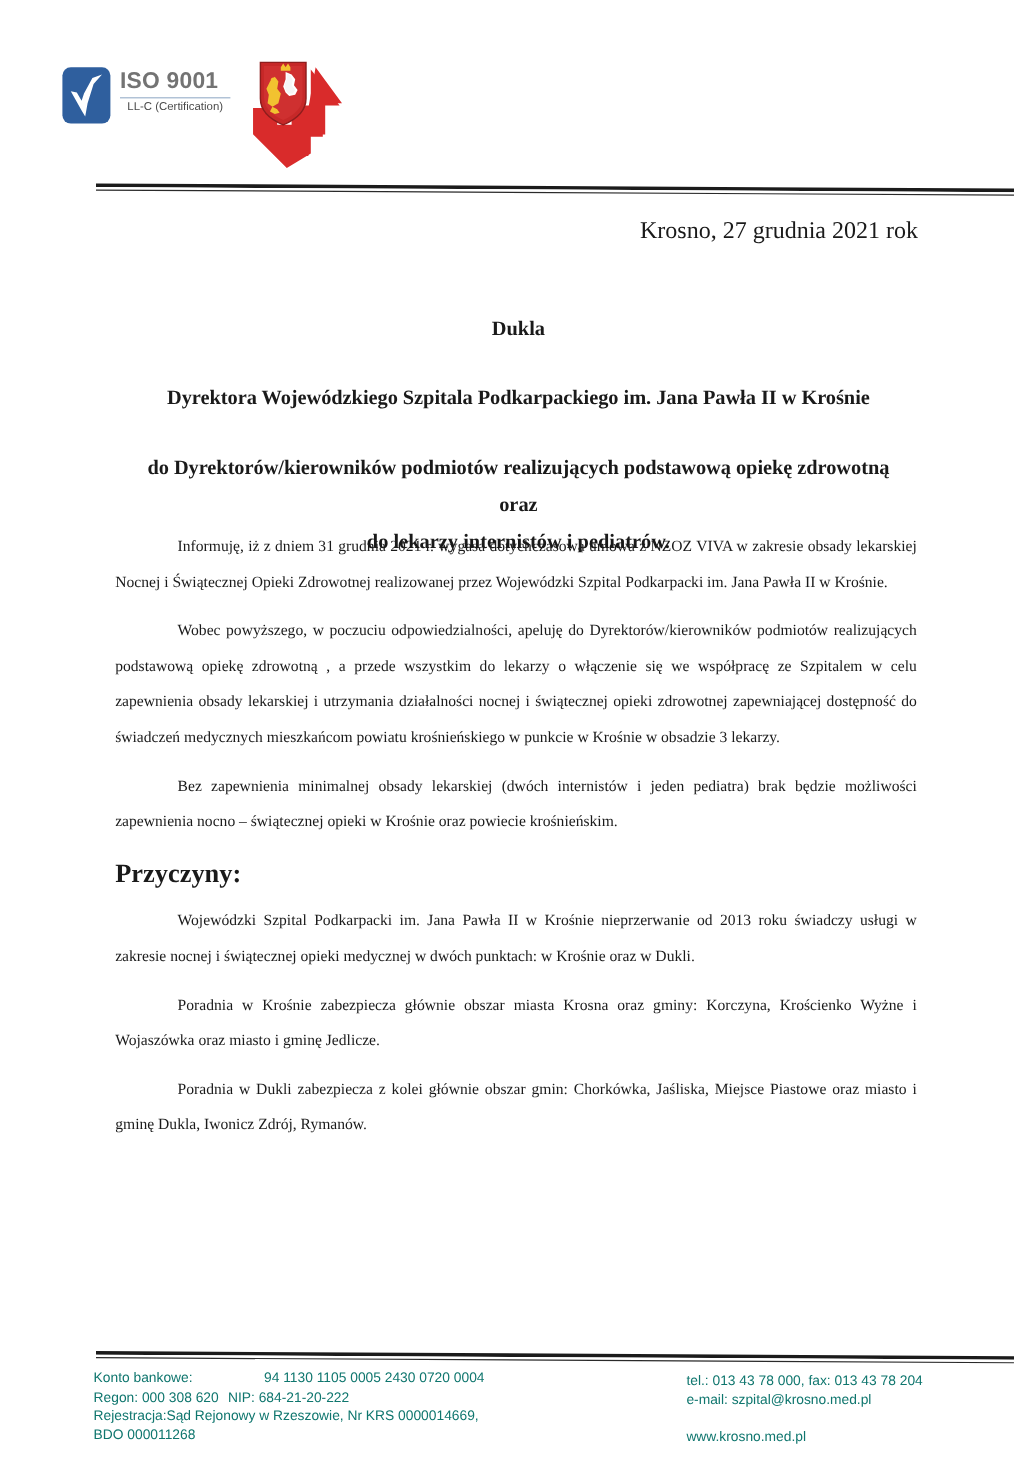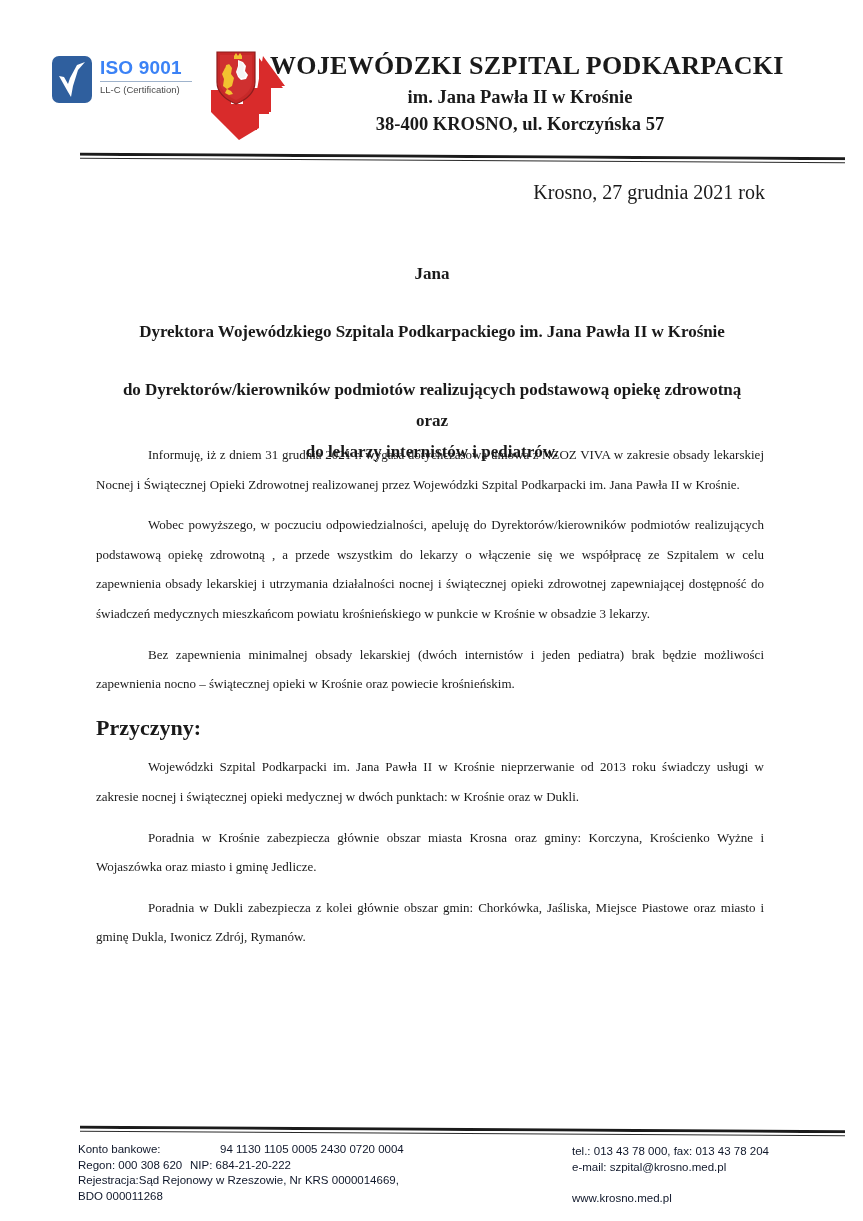--- a/index.html
+++ b/index.html
@@ -45,36 +45,37 @@
     position: absolute;
     left: 48px;
     top: 1px;
     width: 92px;
   }
   .iso-title {
     font-family: "Liberation Sans", "DejaVu Sans", sans-serif;
     font-weight: bold;
     font-size: 19px;
     letter-spacing: 0.2px;
-    color: #3b82f6;
+    color: #737373;
     line-height: 22px;
     white-space: nowrap;
   }
   .iso-rule {
     height: 1px;
     background: #9fb3cc;
     margin: 2px 0 2px 0;
     width: 92px;
   }
   .iso-sub {
     font-family: "Liberation Sans", "DejaVu Sans", sans-serif;
     font-size: 9.5px;
     color: #4a4a4a;
     line-height: 12px;
     white-space: nowrap;
+    text-align: center;
   }
 
   
   .emblem {
     position: absolute;
     left: 205px;
     top: 44px;
     width: 84px;
     height: 104px;
   }
@@ -185,21 +186,21 @@
 
   
   .hr-foot { top: 1128px; }
   .footer {
     position: absolute;
     left: 0;
     top: 1142px;
     width: 863px;
     height: 79px;
     font-family: "Liberation Sans", "DejaVu Sans", sans-serif;
-    color: #0f172a;
+    color: #0f766e;
   }
   .footer-left {
     position: absolute;
     left: 78px;
     top: 0;
     width: 420px;
     font-size: 11.5px;
     line-height: 15.5px;
   }
   .footer-left .row {
@@ -251,37 +252,32 @@
       <path d="M34 17 L37 19 L39 23 L38 27 L41 31 L39 34 L35 34 L33 31 L32 27 L34 22 Z" fill="#f5f5f5"></path>
 
       <path d="M20 24 L24 20 L27 24 L26 30 L29 34 L27 42 L22 45 L18 42 L19 35 L17 30 Z" fill="#f2c230"></path>
       <path d="M22 45 L26 47 L28 50 L24 51 L20 49 Z" fill="#f2c230"></path>
       <circle cx="23" cy="23" r="2.4" fill="#f2c230"></circle>
 
       <path d="M29 12 L31 9 L33 12 L35 9 L37 12 L37 15 L29 15 Z" fill="#f2c230"></path>
     </svg>
   </div>
 
-  <div class="org-block">
-    <div class="org-name">WOJEWÓDZKI SZPITAL PODKARPACKI</div>
-    <div class="org-line2">im. Jana Pawła II w Krośnie</div>
-    <div class="org-line3">38-400 KROSNO, ul. Korczyńska 57</div>
-  </div>
 
   <div class="hr-double hr-top">
     <div class="thick"></div>
     <div class="gap"></div>
     <div class="thin"></div>
   </div>
 </div>
 
 <div class="date-line">Krosno, 27 grudnia 2021 rok</div>
 
 <div class="title-block">
-  <div class="tl">Jana</div>
+  <div class="tl">Dukla</div>
   <div class="tl wide">Dyrektora Wojewódzkiego Szpitala Podkarpackiego im. Jana Pawła II w Krośnie</div>
   <div class="tl wide">do Dyrektorów/kierowników podmiotów realizujących podstawową opiekę zdrowotną</div>
   <div class="tl">oraz</div>
   <div class="tl">do lekarzy internistów i pediatrów.</div>
 </div>
 
 <div class="body-area">
   <p class="para">Informuję, iż z dniem 31 grudnia 2021 r. wygasa dotychczasowa umowa z NZOZ VIVA w zakresie obsady lekarskiej Nocnej i Świątecznej Opieki Zdrowotnej realizowanej przez Wojewódzki Szpital Podkarpacki im. Jana Pawła II w Krośnie.</p>
   <p class="para">Wobec powyższego, w poczuciu odpowiedzialności, apeluję do Dyrektorów/kierowników podmiotów realizujących podstawową opiekę zdrowotną , a przede wszystkim do lekarzy o włączenie się we współpracę ze Szpitalem w celu zapewnienia obsady lekarskiej i utrzymania działalności nocnej i świątecznej opieki zdrowotnej zapewniającej dostępność do świadczeń medycznych mieszkańcom powiatu krośnieńskiego w punkcie w Krośnie w obsadzie 3 lekarzy.</p>
   <p class="para last-of-group">Bez zapewnienia minimalnej obsady lekarskiej (dwóch internistów i jeden pediatra) brak będzie możliwości zapewnienia nocno – świątecznej opieki w Krośnie oraz powiecie krośnieńskim.</p>

